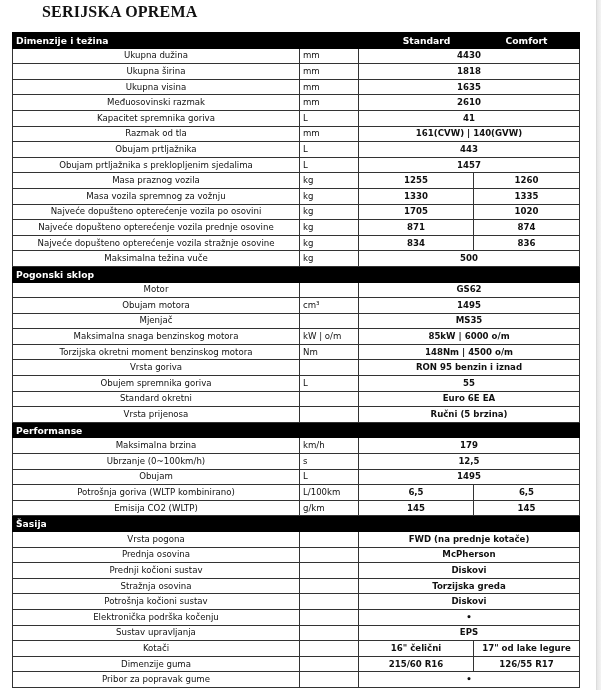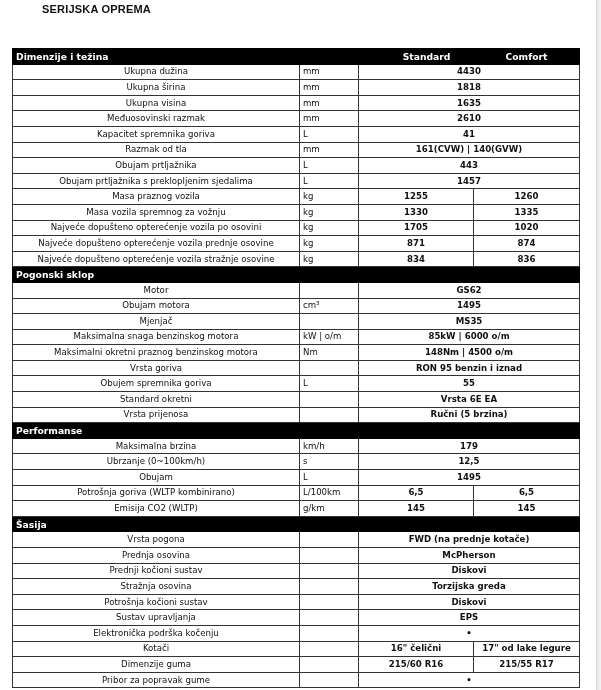--- a/index.html
+++ b/index.html
@@ -10,26 +10,26 @@
     color: #111;
     position: relative;
   }
   .page-edge {
     position: absolute; left: 596px; top: 0; width: 5px; height: 690px;
     background: linear-gradient(to right, #e6e6e6, #f7f7f7);
     border-left: 1px solid #dcdcdc;
   }
   .title {
     position: absolute; left: 42px; top: 3px;
-    font-family: Liberation Sans, sans-serif;
-    font-weight: bold; font-size: 11px; letter-spacing: 0.2px;
+    font-family: Liberation Serif, serif;
+    font-weight: bold; font-size: 16px; letter-spacing: 0.2px;
     color: #111;
   }
   table.spec {
-    position: absolute; left: 12px; top: 48px;
+    position: absolute; left: 12px; top: 32px;
     width: 567px;
     border-collapse: collapse;
     table-layout: fixed;
     font-size: 8.6px;
     font-family: "DejaVu Sans", sans-serif;
   }
   table.spec col.c-label { width: 287px; }
   table.spec col.c-unit { width: 59px; }
   table.spec col.c-std { width: 115px; }
   table.spec col.c-com { width: 106px; }
@@ -134,20 +134,25 @@
         <td class="unit">kg</td>
         <td class="val">871</td>
         <td class="val">874</td>
       </tr>
       <tr>
         <td class="label">Najveće dopušteno opterećenje vozila stražnje osovine</td>
         <td class="unit">kg</td>
         <td class="val">834</td>
         <td class="val">836</td>
       </tr>
+      <tr>
+        <td class="label">Maksimalna težina vuče</td>
+        <td class="unit">kg</td>
+        <td class="val" colspan="2">500</td>
+      </tr>
       <tr class="section">
         <td class="hd-name" colspan="2">Pogonski sklop</td>
         <td colspan="2"></td>
       </tr>
       <tr>
         <td class="label">Motor</td>
         <td class="unit"></td>
         <td class="val" colspan="2">GS62</td>
       </tr>
       <tr>
@@ -159,38 +164,38 @@
         <td class="label">Mjenjač</td>
         <td class="unit"></td>
         <td class="val" colspan="2">MS35</td>
       </tr>
       <tr>
         <td class="label">Maksimalna snaga benzinskog motora</td>
         <td class="unit">kW | o/m</td>
         <td class="val" colspan="2">85kW | 6000 o/m</td>
       </tr>
       <tr>
-        <td class="label">Maksimalni okretni praznog benzinskog motora</td>
+        <td class="label">Torzijska okretni moment benzinskog motora</td>
         <td class="unit">Nm</td>
         <td class="val" colspan="2">148Nm | 4500 o/m</td>
       </tr>
       <tr>
         <td class="label">Vrsta goriva</td>
         <td class="unit"></td>
         <td class="val" colspan="2">RON 95 benzin i iznad</td>
       </tr>
       <tr>
         <td class="label">Obujem spremnika goriva</td>
         <td class="unit">L</td>
         <td class="val" colspan="2">55</td>
       </tr>
       <tr>
         <td class="label">Standard okretni</td>
         <td class="unit"></td>
-        <td class="val" colspan="2">Vrsta 6E EA</td>
+        <td class="val" colspan="2">Euro 6E EA</td>
       </tr>
       <tr>
         <td class="label">Vrsta prijenosa</td>
         <td class="unit"></td>
         <td class="val" colspan="2">Ručni (5 brzina)</td>
       </tr>
       <tr class="section">
         <td class="hd-name" colspan="2">Performanse</td>
         <td colspan="2"></td>
       </tr>
@@ -244,40 +249,40 @@
         <td class="label">Stražnja osovina</td>
         <td class="unit"></td>
         <td class="val" colspan="2">Torzijska greda</td>
       </tr>
       <tr>
         <td class="label">Potrošnja kočioni sustav</td>
         <td class="unit"></td>
         <td class="val" colspan="2">Diskovi</td>
       </tr>
       <tr>
+        <td class="label">Elektronička podrška kočenju</td>
+        <td class="unit"></td>
+        <td class="val" colspan="2">•</td>
+      </tr>
+      <tr>
         <td class="label">Sustav upravljanja</td>
         <td class="unit"></td>
         <td class="val" colspan="2">EPS</td>
-      </tr>
-      <tr>
-        <td class="label">Elektronička podrška kočenju</td>
-        <td class="unit"></td>
-        <td class="val" colspan="2">•</td>
       </tr>
       <tr>
         <td class="label">Kotači</td>
         <td class="unit"></td>
         <td class="val">16" čelični</td>
         <td class="val">17" od lake legure</td>
       </tr>
       <tr>
         <td class="label">Dimenzije guma</td>
         <td class="unit"></td>
         <td class="val">215/60 R16</td>
-        <td class="val">215/55 R17</td>
+        <td class="val">126/55 R17</td>
       </tr>
       <tr>
         <td class="label">Pribor za popravak gume</td>
         <td class="unit"></td>
         <td class="val" colspan="2">•</td>
       </tr>
     </tbody>
 </table>
 
 </body></html>

